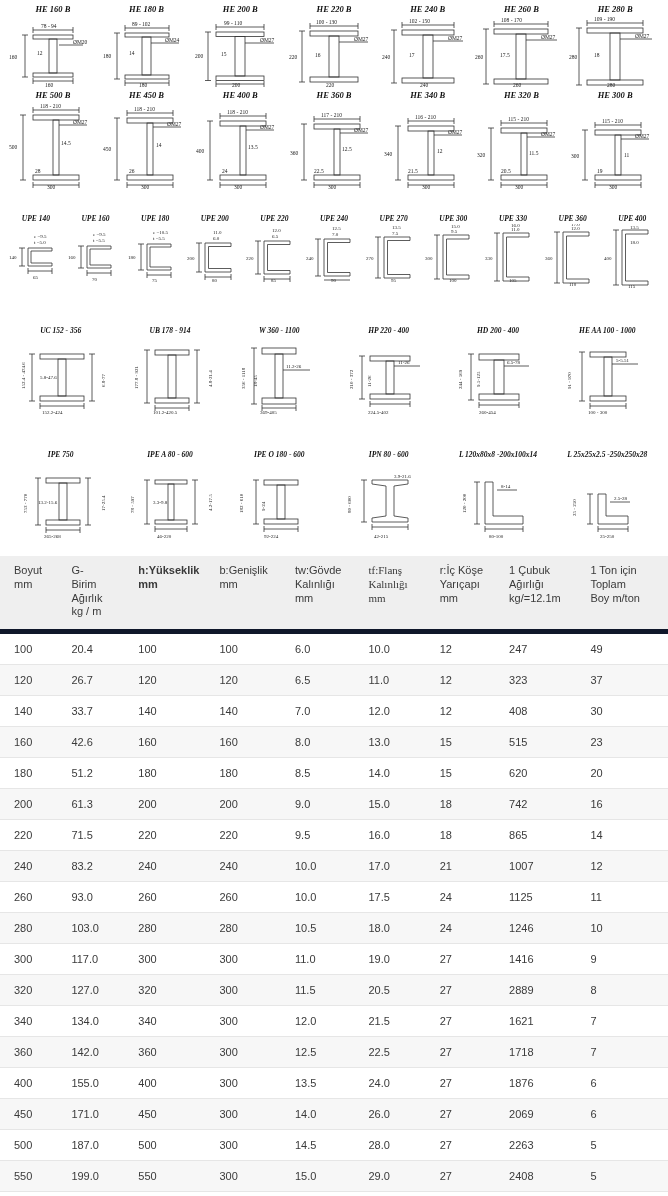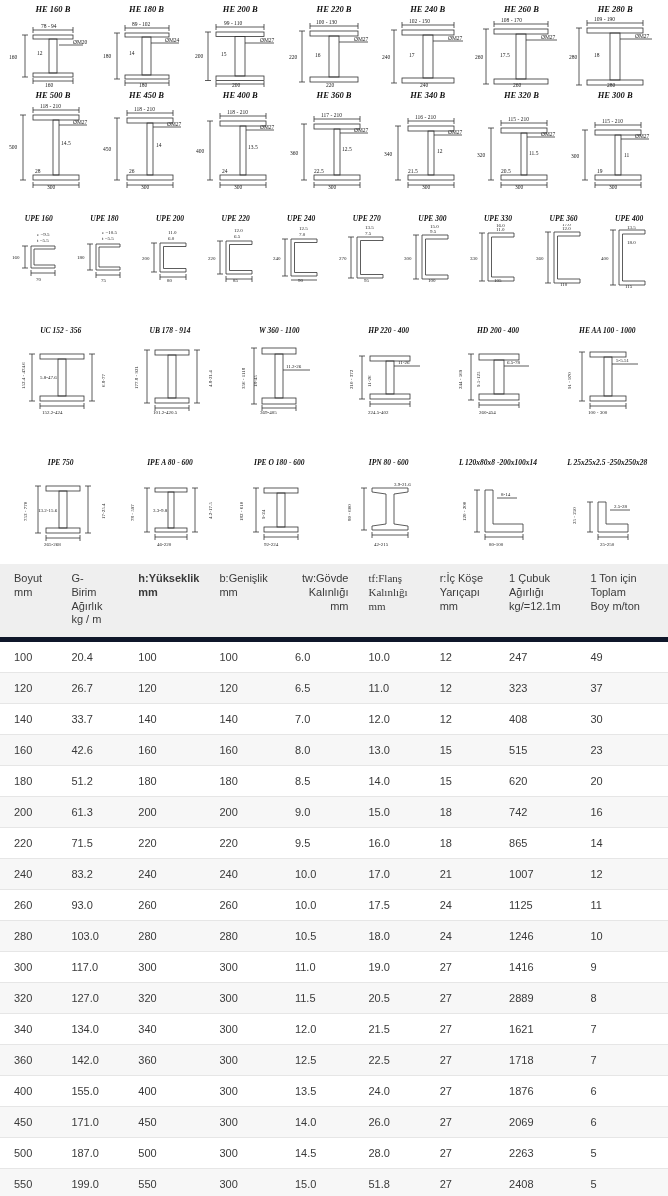--- a/index.html
+++ b/index.html
@@ -498,20 +498,42 @@
               <text x="28" y="72">19</text>
               <text x="40" y="88">300</text>
             </g>
           </svg>
         </div>
       </div>
     </div>
 
     <div class="prof-row" style="margin-top:24px;">
 
+      <div class="prof-cell">
+        <div class="prof-title small">UPE 140</div>
+        <div class="shape-wrap">
+          <svg class="svgbox" width="56" height="58" viewBox="0 0 56 58">
+            <g stroke="#333" stroke-width="0.8" fill="none">
+              <path d="M20 24 L44 24 L44 27 L23 27 L23 39 L44 39 L44 42 L20 42 Z"></path>
+              <line x1="14" y1="24" x2="14" y2="42"></line>
+              <line x1="11" y1="24" x2="17" y2="24"></line>
+                <line x1="11" y1="42" x2="17" y2="42"></line>
+              <line x1="20" y1="47" x2="44" y2="47"></line>
+              <line x1="20" y1="44" x2="20" y2="50"></line>
+                <line x1="44" y1="44" x2="44" y2="50"></line>
+            </g>
+            <g font-family="Liberation Serif, serif" font-size="5" fill="#222">
+              <text x="1" y="35">140</text>
+              <text x="26" y="20">t =5.0</text>
+              <text x="26" y="14">e =9.5</text>
+              <text x="25" y="55">65</text>
+            </g>
+          </svg>
+        </div>
+      </div>
 
       <div class="prof-cell">
         <div class="prof-title small">UPE 160</div>
         <div class="shape-wrap">
           <svg class="svgbox" width="56" height="58" viewBox="0 0 56 58">
             <g stroke="#333" stroke-width="0.8" fill="none">
               <path d="M20 22 L44 22 L44 25 L23 25 L23 41 L44 41 L44 44 L20 44 Z"></path>
               <line x1="14" y1="22" x2="14" y2="44"></line>
               <line x1="11" y1="22" x2="17" y2="22"></line>
                 <line x1="11" y1="44" x2="17" y2="44"></line>
@@ -874,21 +896,21 @@
             <g font-family="Liberation Serif, serif" font-size="5" fill="#222">
               <text x="4" y="50" transform="rotate(-90 12 45)">91 - 970</text>
               <text x="62" y="26">5-5.51</text>
               <text x="34" y="78">100 - 300</text>
             </g>
           </svg>
         </div>
       </div>
     </div>
 
-    <div class="prof-row" style="margin-top:32px;">
+    <div class="prof-row" style="margin-top:24px;">
 
       <div class="prof-cell tall">
         <div class="prof-title small">IPE 750</div>
         <div class="shape-wrap">
           <svg class="svgbox" width="106" height="78" viewBox="0 0 106 78">
             <g stroke="#333" stroke-width="0.8" fill="none">
               <rect x="38" y="18" width="34" height="5"></rect>
               <rect x="38" y="60" width="34" height="5"></rect>
               <rect x="51" y="23" width="8" height="37"></rect>
               <line x1="30" y1="18" x2="30" y2="65"></line>
@@ -1040,21 +1062,21 @@
           <th class="col0" style="white-space:pre-line;">Boyut
 mm</th>
           <th class="col1" style="white-space:pre-line;">G-
 Birim
 Ağırlık
 kg / m</th>
           <th class="col2" style="white-space:pre-line;font-weight:bold;">h:Yükseklik
 mm</th>
           <th class="col3" style="white-space:pre-line;">b:Genişlik
 mm</th>
-          <th class="col4" style="white-space:pre-line;text-align:right;">tw:Gövde
+          <th class="col4" style="white-space:pre-line;">tw:Gövde
 Kalınlığı
 mm</th>
           <th class="col5" style="white-space:pre-line;font-family:Liberation Serif, serif;">tf:Flanş
 Kalınlığı
 mm</th>
           <th class="col6" style="white-space:pre-line;">r:İç Köşe
 Yarıçapı
 mm</th>
           <th class="col7" style="white-space:pre-line;">1 Çubuk
 Ağırlığı
@@ -1251,21 +1273,21 @@
             <td class="col6">27</td>
             <td class="col7">2263</td>
             <td class="col8">5</td>
           </tr>
           <tr>
             <td class="col0">550</td>
             <td class="col1">199.0</td>
             <td class="col2">550</td>
             <td class="col3">300</td>
             <td class="col4">15.0</td>
-            <td class="col5">51.8</td>
+            <td class="col5">29.0</td>
             <td class="col6">27</td>
             <td class="col7">2408</td>
             <td class="col8">5</td>
           </tr>
           <tr>
             <td class="col0">600</td>
             <td class="col1">212.0</td>
             <td class="col2">600</td>
             <td class="col3">300</td>
             <td class="col4">15.5</td>

